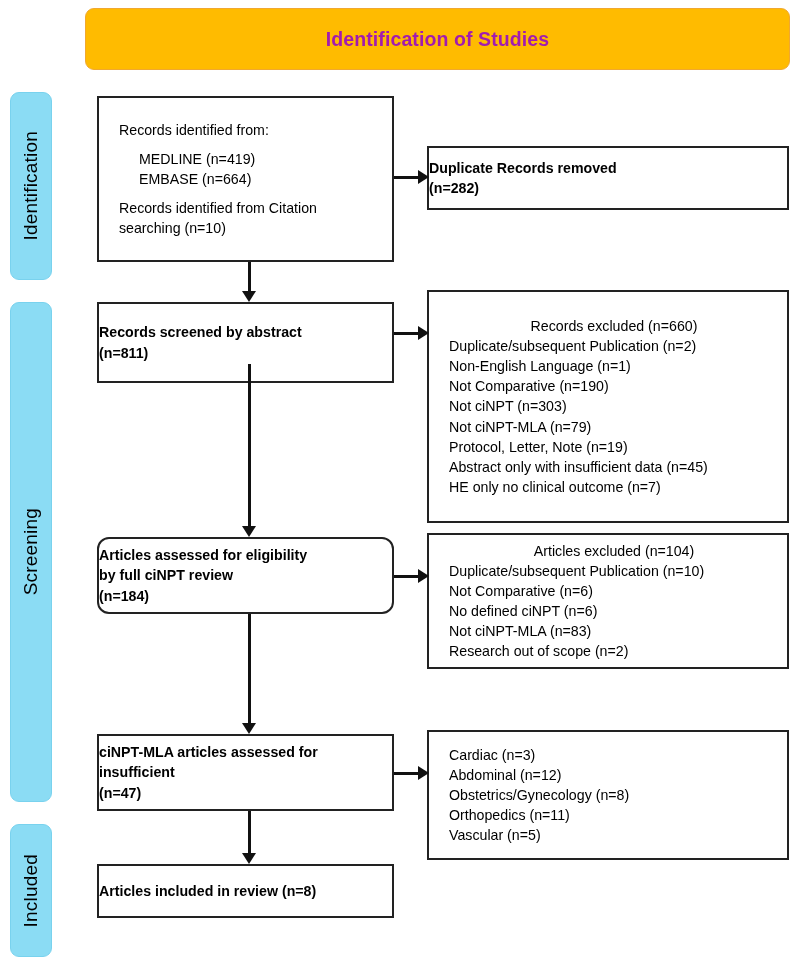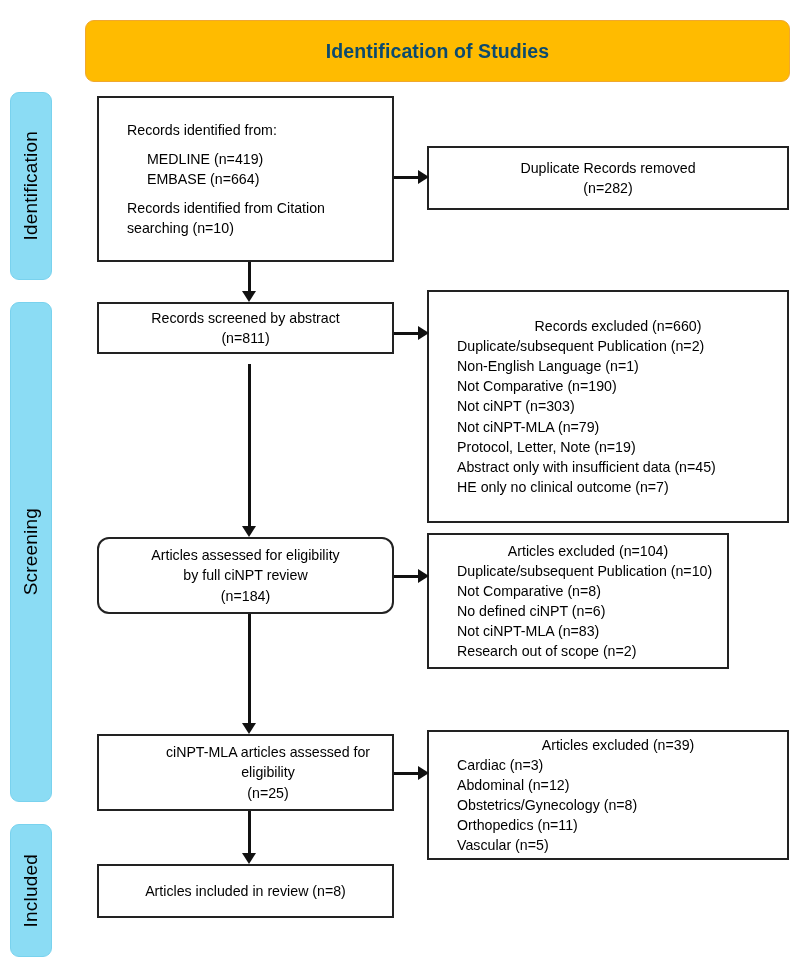--- a/index.html
+++ b/index.html
@@ -18,32 +18,32 @@
     width: 800px;
     height: 977px;
     background: #ffffff;
     overflow: hidden;
   }
 
   
   .header-banner {
     position: absolute;
     left: 85px;
-    top: 20px;
+    top: 8px;
     width: 705px;
     height: 62px;
     background: #FFBB00;
     border: 1.5px solid #F0A830;
     border-radius: 9px;
     box-sizing: border-box;
     display: flex;
     flex-direction: column;
     align-items: center;
     justify-content: center;
-    color: #0c4a6e;
+    color: #a21caf;
     font-size: 19.5px;
     font-weight: bold;
     line-height: 1.28;
     text-align: center;
     letter-spacing: 0.1px;
   }
 
   
   .stage-label {
     position: absolute;
@@ -76,46 +76,47 @@
     background: #ffffff;
     border: 2px solid #222222;
     box-sizing: border-box;
     color: #000000;
     font-size: 14.2px;
     line-height: 1.42;
   }
   .box.centered {
     display: flex;
     flex-direction: column;
-    align-items: center;
+    align-items: flex-start;
     justify-content: center;
     text-align: center;
+    font-weight: bold;
   }
   .box.leftpad {
-    padding: 6px 8px 6px 28px;
+    padding: 6px 8px 6px 20px;
     display: flex;
     flex-direction: column;
     justify-content: center;
   }
   .box .line { white-space: nowrap; }
   .box .line.spacer { height: 9px; }
   .box .line.indent { padding-left: 20px; }
   .box .line.center { text-align: center; width: 100%; }
 
   
   #box-identified     { left: 97px; top: 96px;  width: 297px; height: 166px; }
-  #box-screened       { left: 97px; top: 302px; width: 297px; height: 52px;  }
+  #box-screened       { left: 97px; top: 302px; width: 297px; height: 81px;  }
   #box-fulltext       { left: 97px; top: 537px; width: 297px; height: 77px; border-radius: 12px;  }
-  #box-cinpt          { left: 97px; top: 734px; width: 297px; height: 77px; padding-left: 45px;  }
+  #box-cinpt          { left: 97px; top: 734px; width: 297px; height: 77px;  }
   #box-included       { left: 97px; top: 864px; width: 297px; height: 54px;  }
 
   
   #box-duplicates     { left: 427px; top: 146px; width: 362px; height: 64px; }
   #box-excl-abstract  { left: 427px; top: 290px; width: 362px; height: 233px; }
-  #box-excl-fulltext  { left: 427px; top: 533px; width: 302px; height: 136px; }
+  #box-excl-fulltext  { left: 427px; top: 533px; width: 362px; height: 136px; }
   #box-excl-mla       { left: 427px; top: 730px; width: 362px; height: 130px; }
 
   
   .arrow-v, .arrow-h {
     position: absolute;
   }
   .arrow-v .shaft {
     position: absolute;
     left: 50%;
     top: 0;
@@ -207,34 +208,33 @@
 
   <div class="box centered" id="box-fulltext">
     <div class="line">Articles assessed for eligibility</div>
     <div class="line">by full ciNPT review</div>
     <div class="line">(n=184)</div>
   </div>
 
   <div class="box leftpad" id="box-excl-fulltext">
     <div class="line center">Articles excluded (n=104)</div>
     <div class="line">Duplicate/subsequent Publication (n=10)</div>
-    <div class="line">Not Comparative (n=8)</div>
+    <div class="line">Not Comparative (n=6)</div>
     <div class="line">No defined ciNPT (n=6)</div>
     <div class="line">Not ciNPT-MLA (n=83)</div>
     <div class="line">Research out of scope (n=2)</div>
   </div>
 
   <div class="box centered" id="box-cinpt">
     <div class="line">ciNPT-MLA articles assessed for</div>
-    <div class="line">eligibility</div>
-    <div class="line">(n=25)</div>
+    <div class="line">insufficient</div>
+    <div class="line">(n=47)</div>
   </div>
 
   <div class="box leftpad" id="box-excl-mla">
-    <div class="line center">Articles excluded (n=39)</div>
     <div class="line">Cardiac (n=3)</div>
     <div class="line">Abdominal (n=12)</div>
     <div class="line">Obstetrics/Gynecology (n=8)</div>
     <div class="line">Orthopedics (n=11)</div>
     <div class="line">Vascular (n=5)</div>
   </div>
 
   <div class="box centered" id="box-included">
     <div class="line">Articles included in review (n=8)</div>
   </div>

